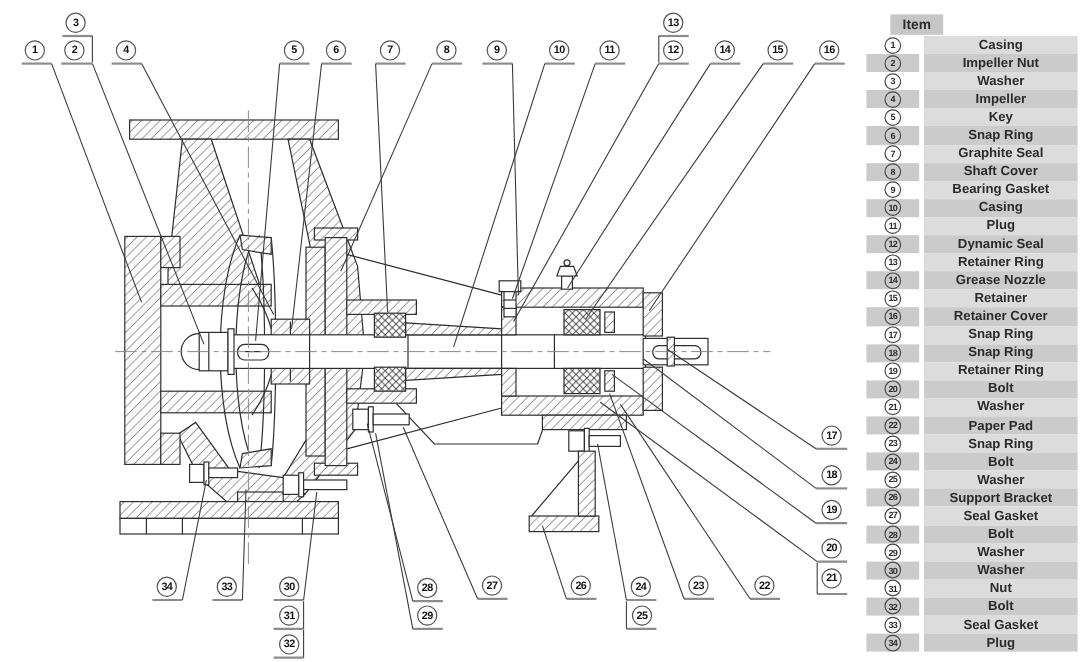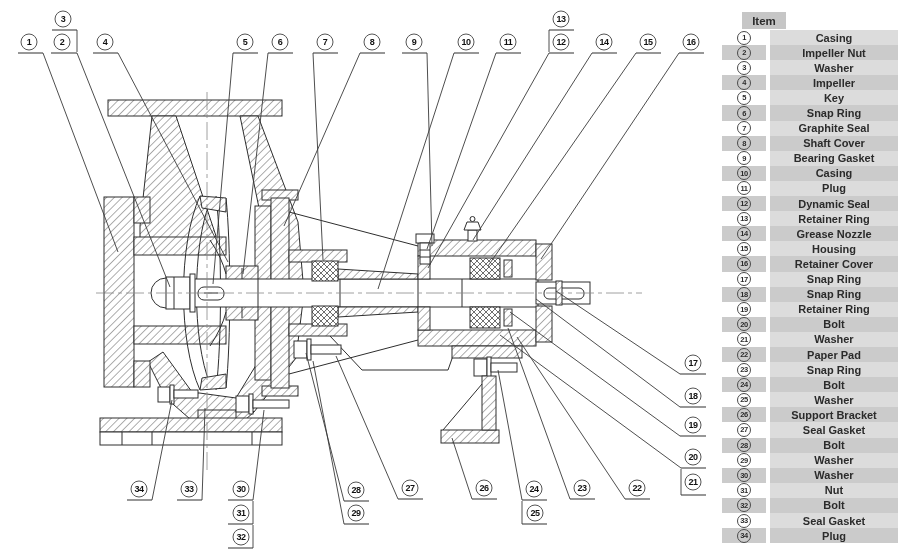--- a/index.html
+++ b/index.html
@@ -388,21 +388,21 @@
         <div class="trow even">
           <div class="cell item">
             <span class="cnum">14</span>
           </div>
           <div class="cell desc">Grease Nozzle</div>
         </div>
         <div class="trow odd">
           <div class="cell item">
             <span class="cnum">15</span>
           </div>
-          <div class="cell desc">Housing</div>
+          <div class="cell desc">Retainer</div>
         </div>
         <div class="trow even">
           <div class="cell item">
             <span class="cnum">16</span>
           </div>
           <div class="cell desc">Retainer Cover</div>
         </div>
         <div class="trow odd">
           <div class="cell item">
             <span class="cnum">17</span>

